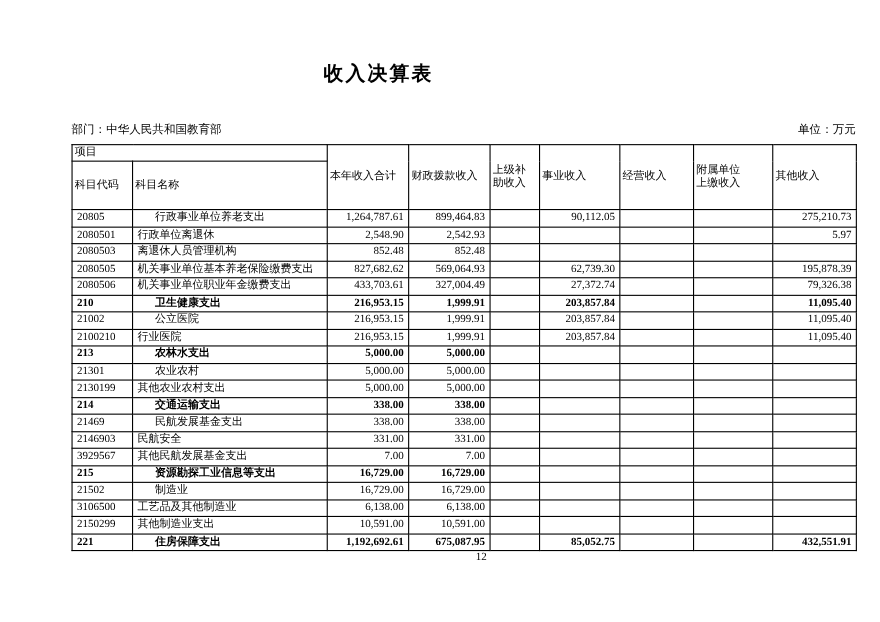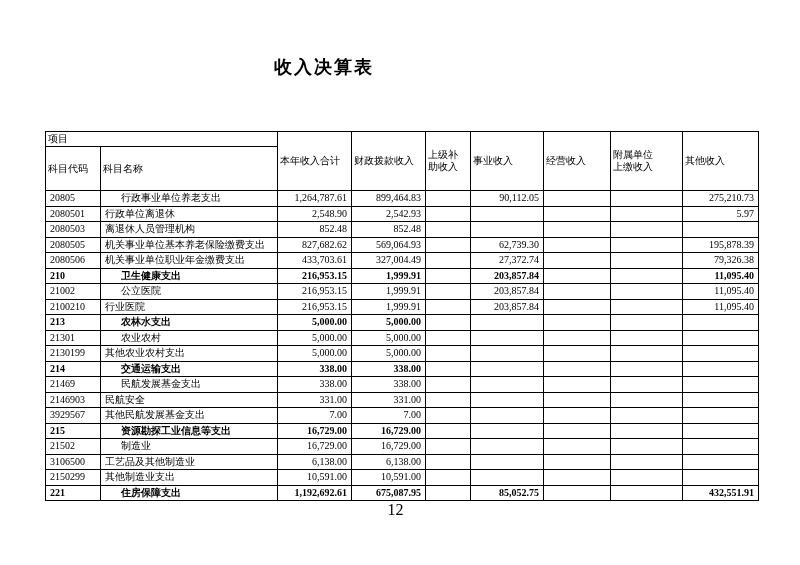--- a/index.html
+++ b/index.html
@@ -4,21 +4,21 @@
 <style>
   * { margin: 0; padding: 0; box-sizing: border-box; }
   html, body { background: #ffffff; }
   body {
     width: 800px; height: 565px;
     font-family: "Liberation Serif", "DejaVu Serif", serif;
     color: #000;
     position: relative;
     overflow: hidden;
   }
-  .page { position: relative; width: 648px; height: 565px; background: #fff; }
+  .page { position: relative; width: 648px; height: 565px; background: #fff; margin-left: 20px; }
 
   .doc-title {
     position: absolute; top: 55px; left: 0; width: 100%;
     text-align: center;
     font-size: 18px; font-weight: bold; letter-spacing: 2px;
   }
   .table-code {
     position: absolute; top: 96px; left: 45px; width: 713px;
     text-align: right; font-size: 10.5px;
   }
@@ -54,32 +54,36 @@
     padding: 0 3px;
     white-space: nowrap;
   }
   .budget td.c-code { text-align: left; padding-left: 4px; }
   .budget td.c-name { text-align: left; padding-left: 20px; }
   .budget td.c-name.indent { padding-left: 4px; }
   .budget td.c-num { text-align: right; padding-right: 4px; }
   .budget tr.bold td { font-weight: bold; }
 
   .page-number {
-    position: absolute; top: 501px; left: 39px; width: 713px;
-    text-align: center; font-size: 16px;
+    position: absolute; top: 501px; left: 61px; width: 713px;
+    text-align: center; font-size: 10px;
   }
 </style>
 </head>
 <body>
 
 <div class="page">
 
   <div class="doc-title">收入决算表</div>
 
 
+  <div class="meta-line">
+    <span>部门：中华人民共和国教育部</span>
+    <span>单位：万元</span>
+  </div>
 
   <table class="budget">
     <colgroup>
       <col style="width:55px">
         <col style="width:177px">
         <col style="width:74px">
       <col style="width:74px">
         <col style="width:45px">
         <col style="width:73px">
       <col style="width:67px">

